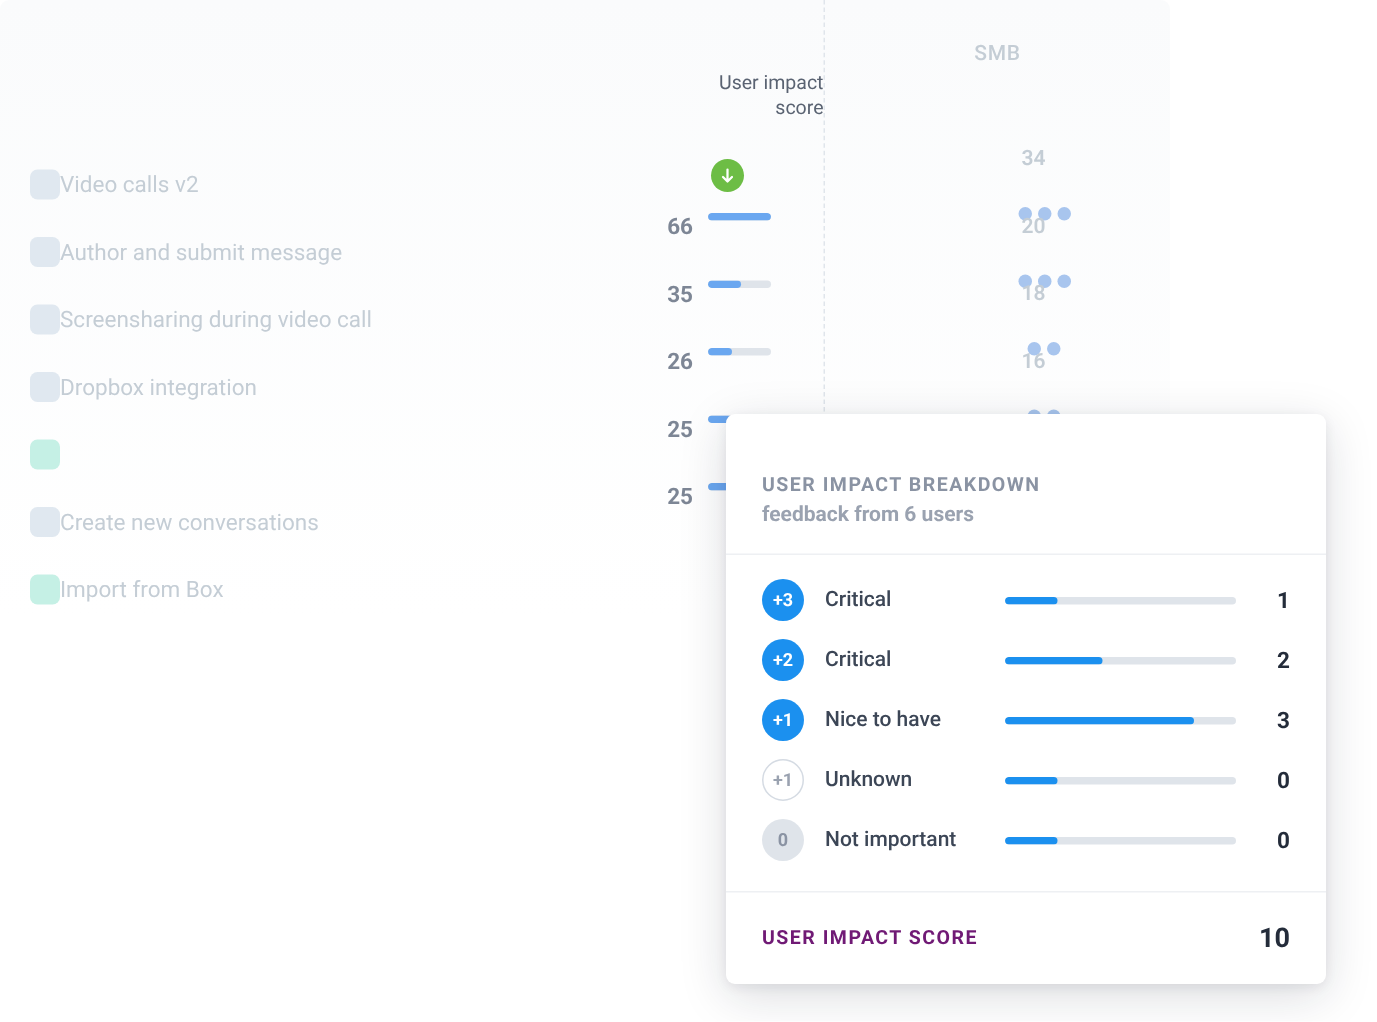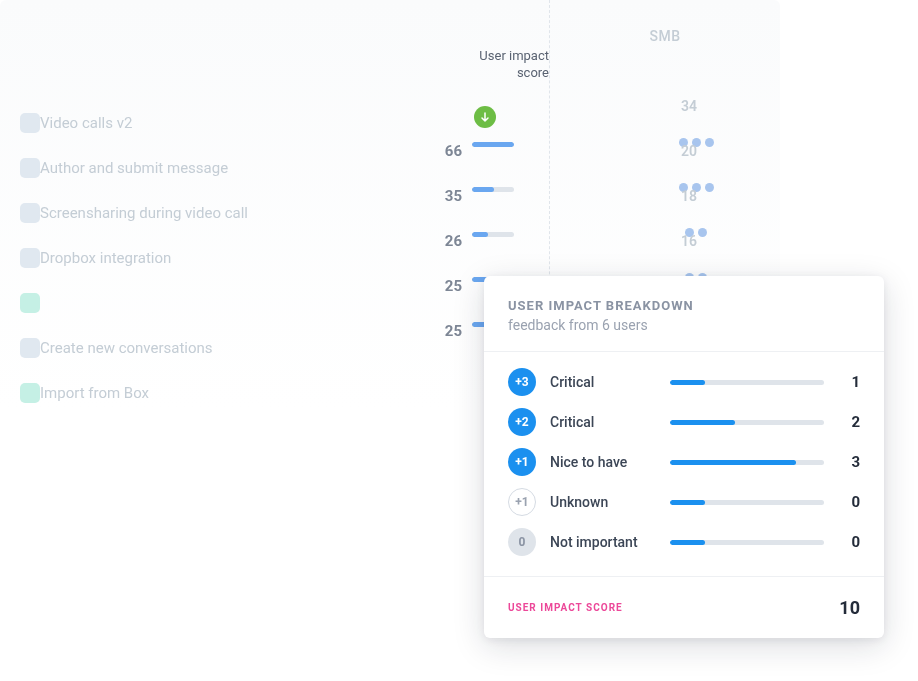--- a/index.html
+++ b/index.html
@@ -141,34 +141,36 @@
     .breakdown-card {
       position: absolute;
       top: 276px;
       left: 484px;
       width: 400px;
       background: #fff;
       border-radius: 6px;
       box-shadow: 0 8px 32px rgba(20,30,50,0.15), 0 2px 8px rgba(20,30,50,0.08);
     }
     .breakdown-header {
-      padding: 22px 24px 18px;
+      padding: 8px 24px 18px;
       border-bottom: 1px solid #eef0f3;
+      margin-top: 32px;
     }
     .breakdown-title {
       color: #8a93a3;
       font-size: 13px;
       font-weight: 700;
       letter-spacing: 1px;
       text-transform: uppercase;
       margin-bottom: 4px;
     }
     .breakdown-sub {
       color: #9aa2b0;
       font-size: 14px;
+      font-weight: bold;
     }
     .breakdown-body {
       padding: 10px 24px 14px;
     }
     .bd-row {
       display: flex;
       align-items: center;
       height: 40px;
       gap: 14px;
     }
@@ -192,22 +194,22 @@
     .bd-count { width: 22px; text-align: right; font-weight: 700; color: #242c3a; font-size: 15px; }
 
     .breakdown-footer {
       padding: 20px 24px;
       border-top: 1px solid #eef0f3;
       display: flex;
       justify-content: space-between;
       align-items: center;
     }
     .bf-label {
-      color: #ec4899;
-      font-size: 10px;
+      color: #701a75;
+      font-size: 13px;
       font-weight: 700;
       letter-spacing: 1px;
       text-transform: uppercase;
     }
     .bf-total {
       color: #242c3a;
       font-weight: 700;
       font-size: 18px;
     }
   </style>

